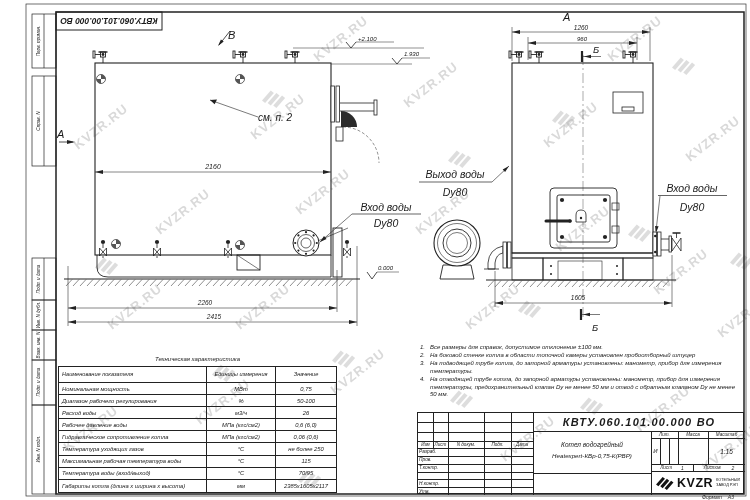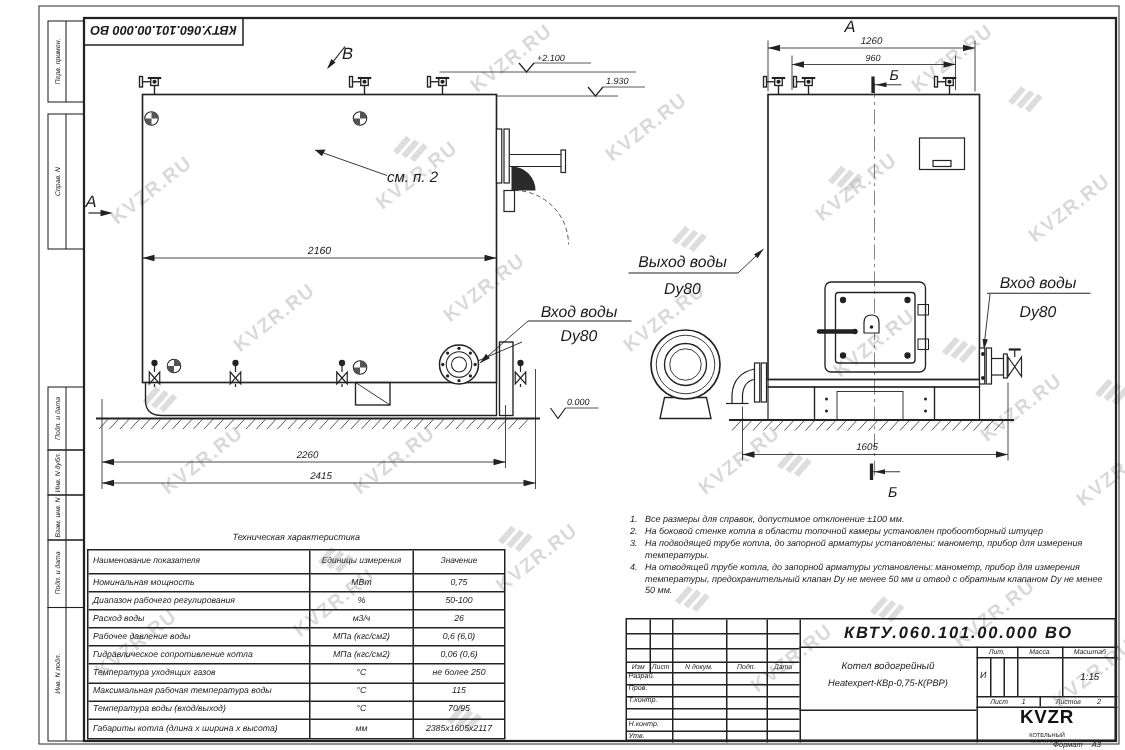--- a/index.html
+++ b/index.html
@@ -25,21 +25,21 @@
   .note-num{width:10px;flex:none;}
   .note-text{flex:1;}
   
   #stamp{left:417px;top:412px;width:327px;height:82px;border:1.4px solid #222;
          box-sizing:border-box;font-style:italic;}
   .sv{position:absolute;width:1px;background:#222;}
   .sh{position:absolute;height:1px;background:#222;}
   .sc{position:absolute;display:flex;align-items:center;justify-content:center;
       overflow:hidden;white-space:nowrap;}
   #stamp-code{font-size:11px;font-weight:600;letter-spacing:1.2px;}
-  #logo-row{font-style:normal;flex-direction:column;}
+  #logo-row{font-style:normal;}
   #logo-text{font-size:12.5px;font-weight:bold;letter-spacing:0.5px;color:#111;}
   #logo-caption{font-size:3.8px;line-height:1.2;text-align:left;color:#111;}
   #format-box{left:692px;top:493.5px;width:52px;display:flex;gap:6px;
               font-size:5px;font-style:italic;justify-content:center;}
 </style>
 </head>
 <body>
 
 <div id="sheet">
 

